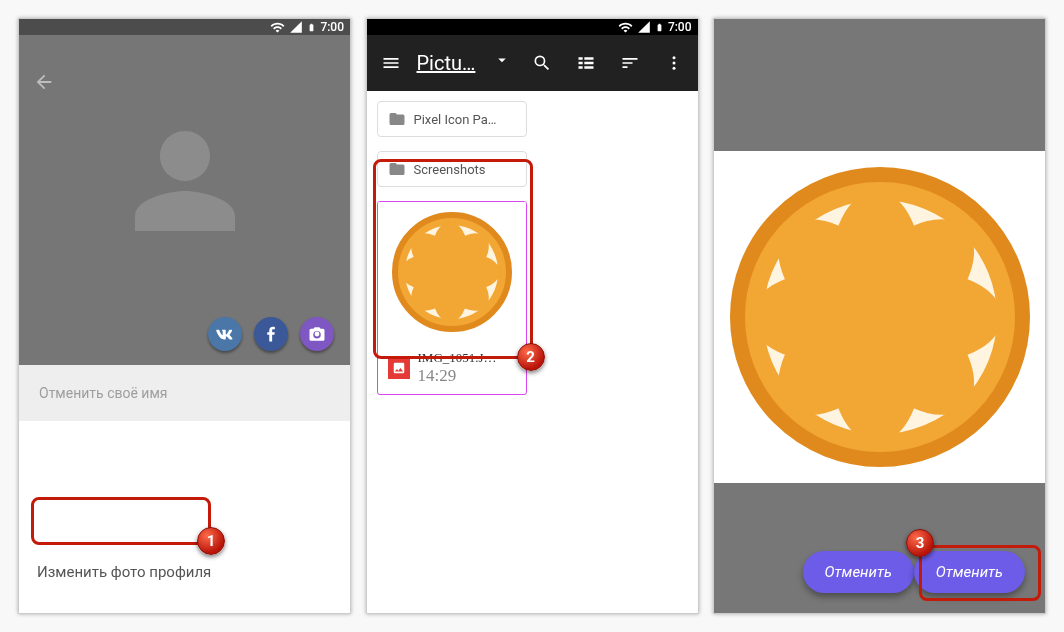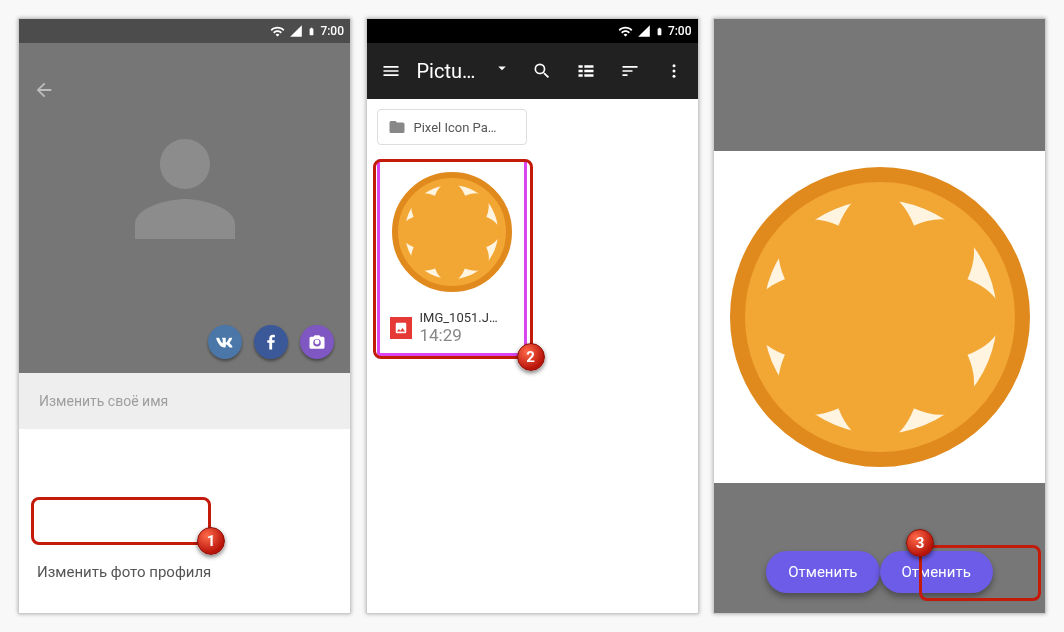--- a/index.html
+++ b/index.html
@@ -16,21 +16,21 @@
     width: 333px;
     height: 596px;
     background: #fff;
     border: 1px solid #ccc;
     box-shadow: 0 0 4px rgba(0,0,0,0.3);
     position: relative;
     overflow: hidden;
   }
   
   .statusbar {
-    height: 24px;
+    height: 16px;
     display: flex;
     align-items: center;
     justify-content: flex-end;
     padding: 0 6px;
     gap: 4px;
     font-size: 12px;
     font-weight: 500;
   }
   .sb-light { background: #4c4c4c; color: #fff; }
   .sb-dark  { background: #000; color: #fff; }
@@ -136,43 +136,44 @@
     gap: 4px;
   }
   .p2-toolbar .tb-btn {
     width:40px; height:40px;
     display:flex; align-items:center; justify-content:center;
   }
   .p2-title {
     font-size: 20px;
     flex: 0 0 auto;
     padding: 0 2px;
-    display:flex; align-items:flex-start; gap:18px;
+    display:flex; align-items:flex-start; gap:18px;text-decoration:underline;
   }
   .p2-toolbar svg { fill:#fff; }
   .p2-content {
     padding: 10px;
     display:flex; flex-wrap:wrap; gap:14px;
   }
   .folder-chip {
     border:1px solid #ddd;
     border-radius: 4px;
     padding: 8px 10px;
     display:flex; align-items:center; gap:8px;
     font-size:13px; color:#555;
     width: 150px;
     background:#fff;
   }
   .folder-chip svg { fill:#888; width:18px; height:18px; }
   .file-card {
     width: 150px;
-    border:3px solid #d946ef;
+    border:1px solid #d946ef;
     border-radius:3px;
     background:#fff;
     overflow:hidden;
+    font-family:Liberation Serif, serif;
   }
   .thumb {
     height: 140px;
     background:#fff;
     display:flex; align-items:center; justify-content:center;
   }
   .file-meta {
     padding: 8px 10px;
     display:flex; align-items:center; gap:8px;
   }
@@ -218,22 +219,23 @@
   .p3-crop {
     position:absolute;
     top: 132px; left:0; right:0;
     height: 332px;
     background:#fff;
     display:flex; align-items:center; justify-content:center;
   }
   .p3-btns {
     position:absolute;
     bottom: 20px; left:0; right:0;
-    display:flex; justify-content: center;
+    display:flex; justify-content: flex-end;
     padding: 0 20px;
+    font-style: italic;
   }
   .pill {
     background:#6c5ce7;
     color:#fff;
     font-size:15px;
     padding: 12px 22px;
     border-radius: 26px;
     box-shadow: 0 4px 6px rgba(0,0,0,.35);
   }
 </style>
@@ -278,21 +280,21 @@
       </div>
       <div class="circle-btn cam">
         <svg viewBox="0 0 24 24">
             <path d="M12 15.2a3.2 3.2 0 100-6.4 3.2 3.2 0 000 6.4zM9 3l-1.8 2H4a2 2 0 00-2 2v12a2 2 0 002 2h16a2 2 0 002-2V7a2 2 0 00-2-2h-3.2L15 3H9zm3 15a5 5 0 110-10 5 5 0 010 10z"></path>
           </svg>
       </div>
     </div>
   </div>
 
   <div class="p1-name">
-    <span>Изменить своё имя</span>
+    <span>Отменить своё имя</span>
   </div>
 
   <div class="p1-sheet">
     <div class="p1-sheet-title">Изменить фото профиля</div>
   </div>
 
   <div class="hl" style="left:12px; top:478px; width:180px; height:48px;"></div>
   <div class="badge" style="left:178px; top:508px;">1</div>
 </div>
 
@@ -346,20 +348,26 @@
         </svg>
     </div>
   </div>
 
   <div class="p2-content">
     <div class="folder-chip">
       <svg viewBox="0 0 24 24">
           <path d="M10 4H4a2 2 0 00-2 2v12a2 2 0 002 2h16a2 2 0 002-2V8a2 2 0 00-2-2h-8l-2-2z"></path>
         </svg>
       <span>Pixel Icon Pa…</span>
+    </div>
+    <div class="folder-chip">
+      <svg viewBox="0 0 24 24">
+          <path d="M10 4H4a2 2 0 00-2 2v12a2 2 0 002 2h16a2 2 0 002-2V8a2 2 0 00-2-2h-8l-2-2z"></path>
+        </svg>
+      <span>Screenshots</span>
     </div>
 
     <div class="file-card">
       <div class="thumb">
         <div class="orange" style="--d:120px;">
           <div class="seg" style="transform:translate(-4%, -50%) rotate(0deg);"></div>
           <div class="seg" style="transform:translate(-4%, -50%) rotate(45deg);"></div>
           <div class="seg" style="transform:translate(-4%, -50%) rotate(90deg);"></div>
           <div class="seg" style="transform:translate(-4%, -50%) rotate(135deg);"></div>
           <div class="seg" style="transform:translate(-4%, -50%) rotate(180deg);"></div>

